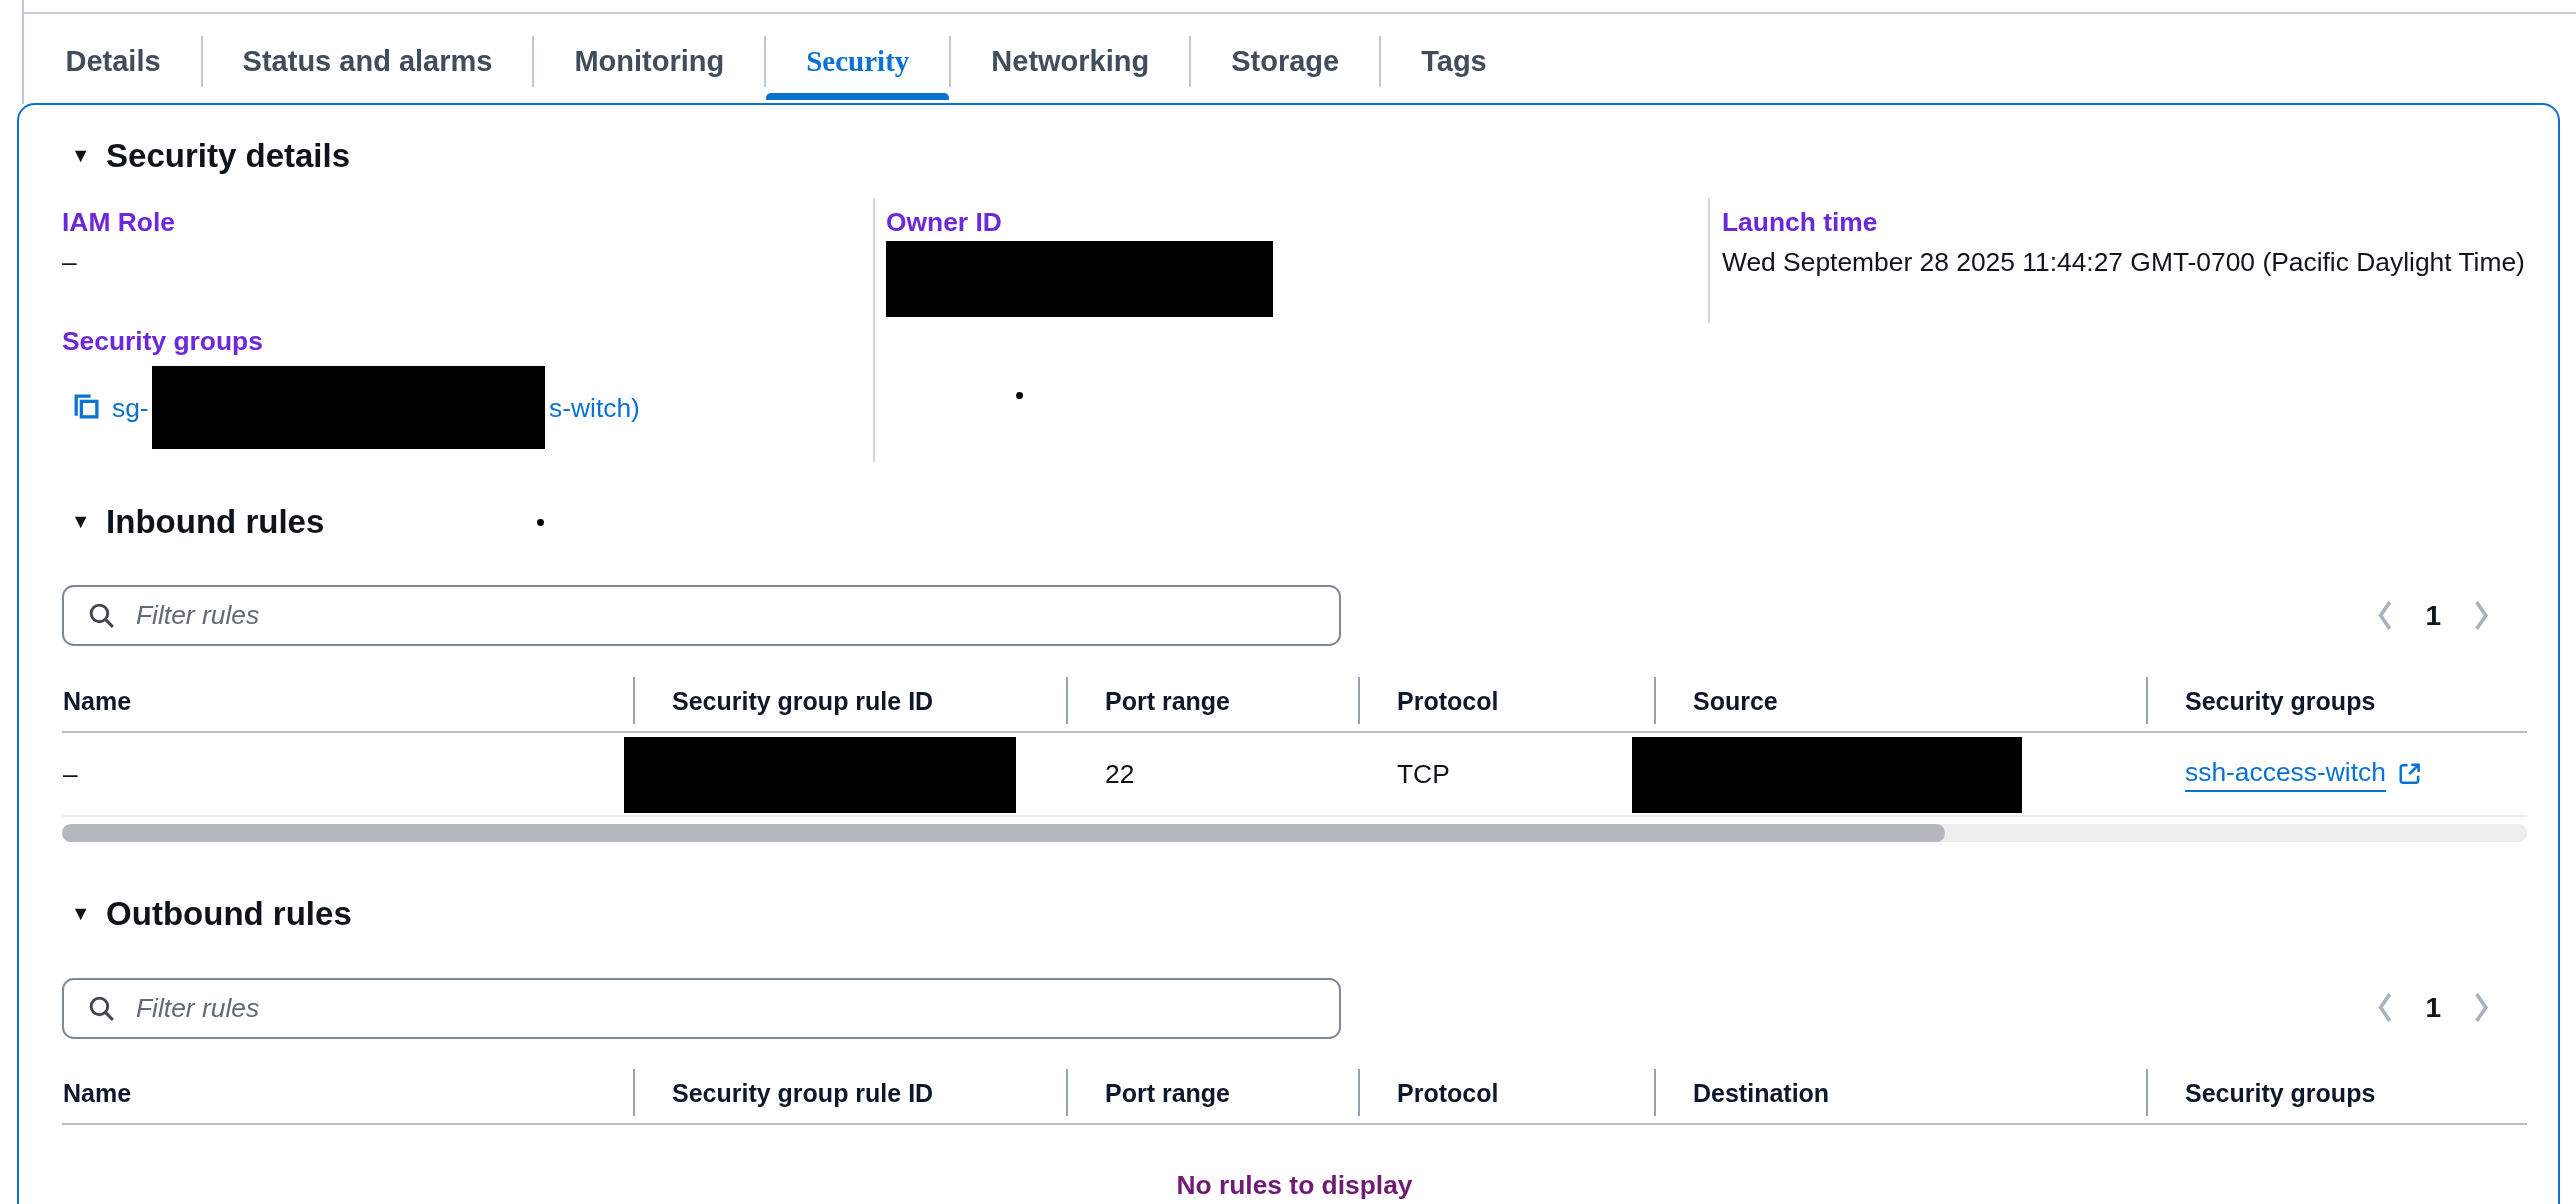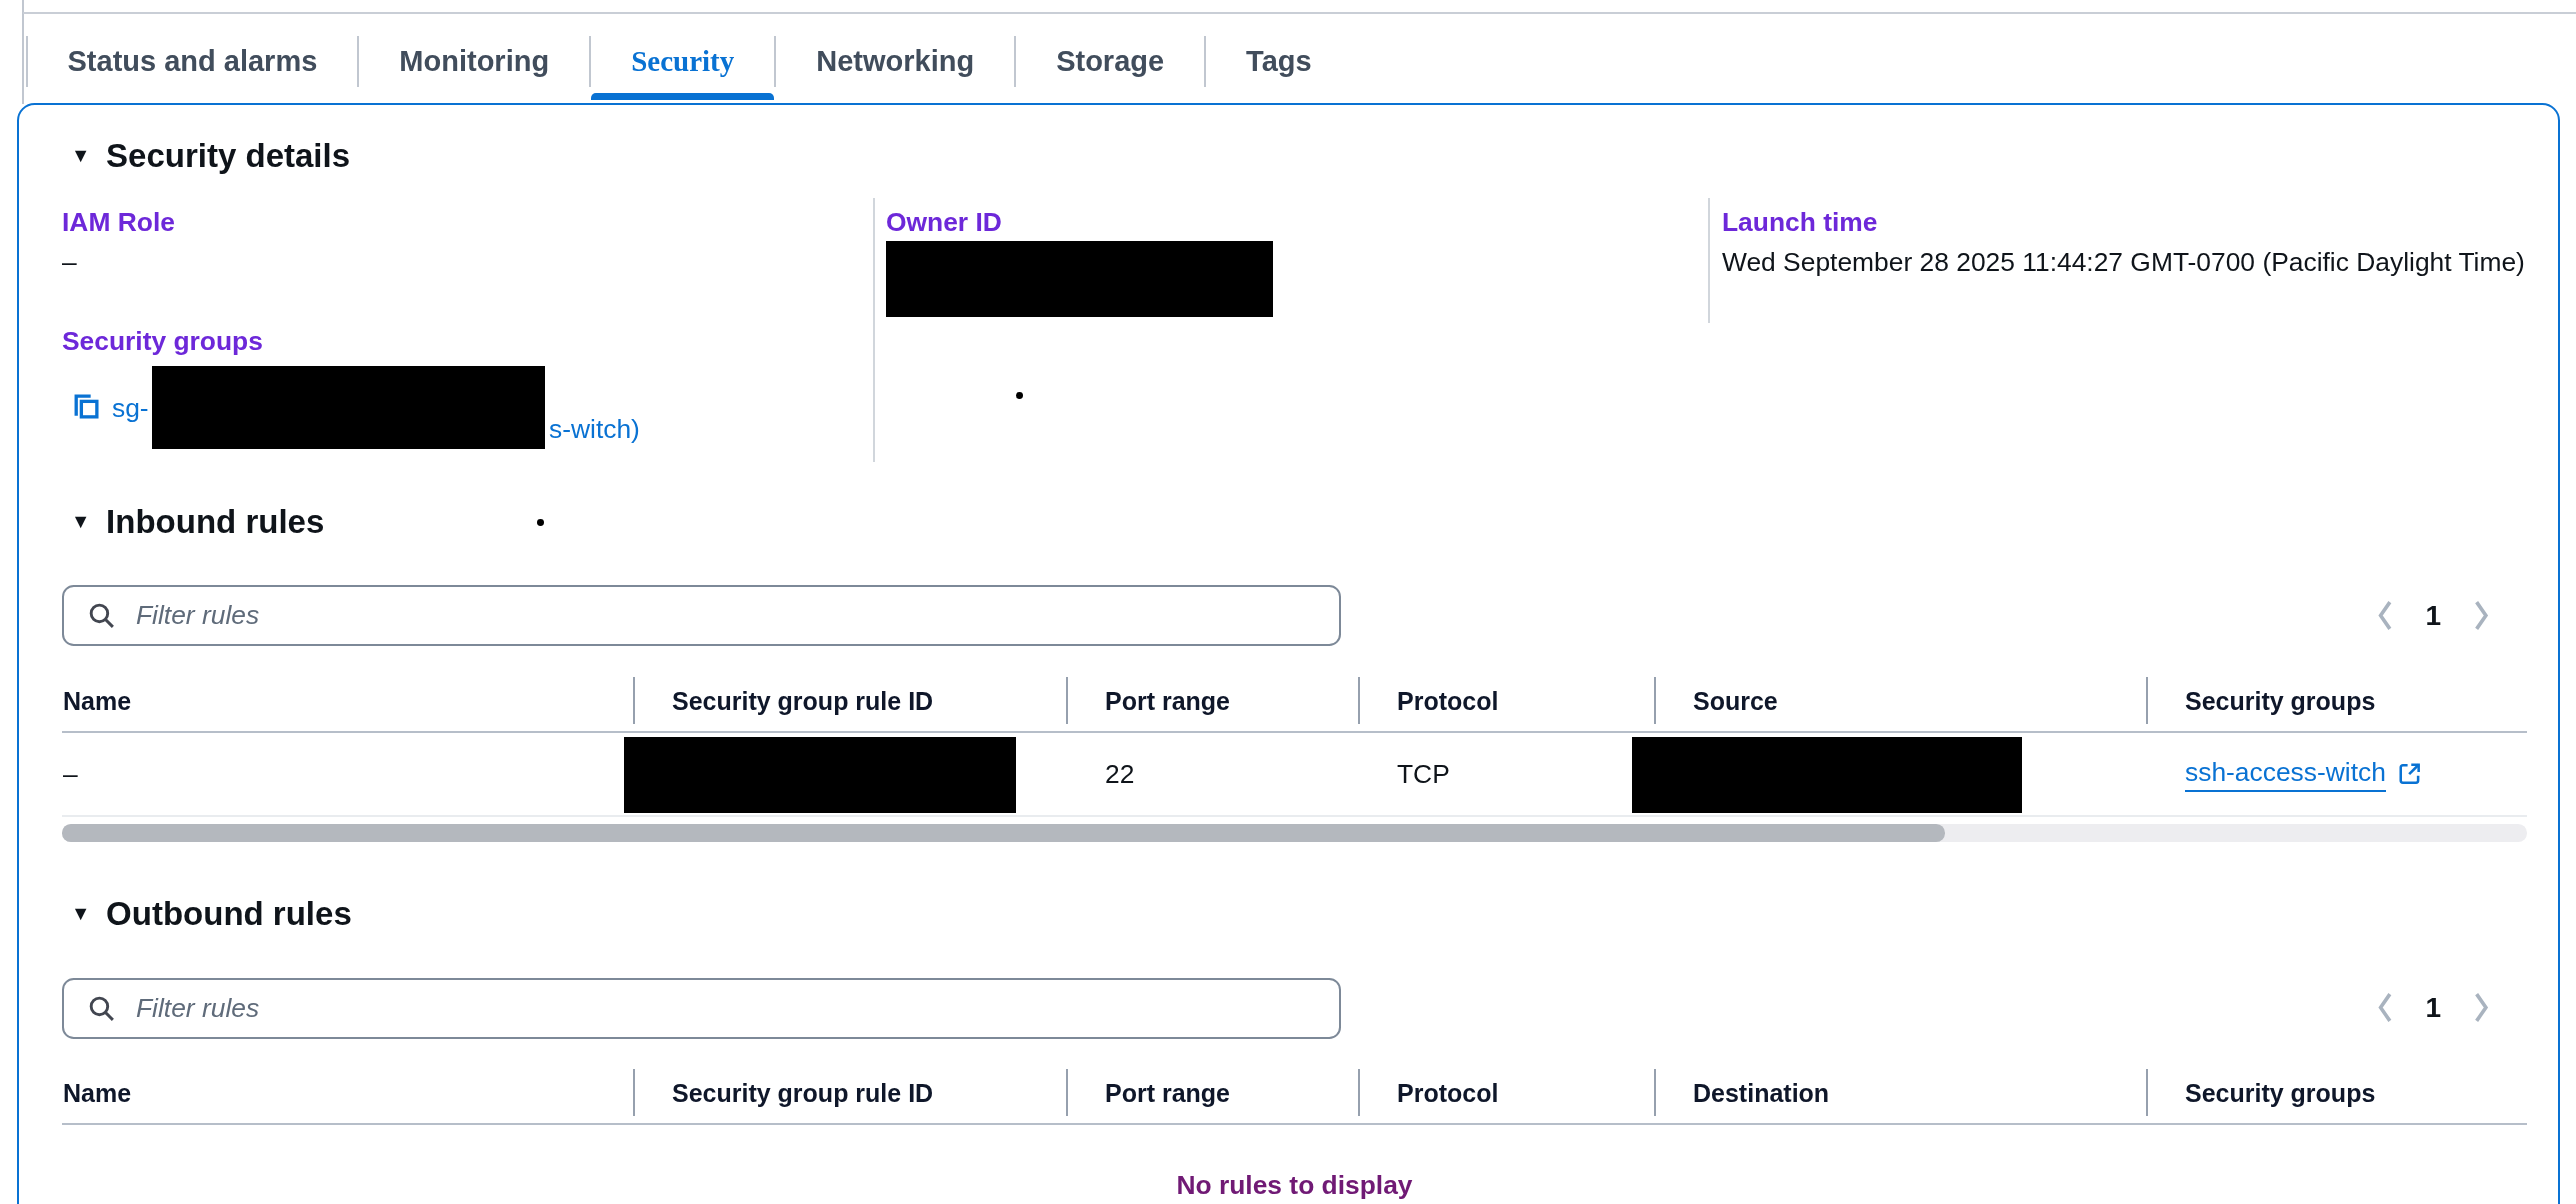--- a/index.html
+++ b/index.html
@@ -70,20 +70,23 @@
 </style>
 </head>
 <body>
 
 <div id="page">
 
   <div class="abs edge-vline"></div>
   <div class="abs top-hline"></div>
 
   <div class="abs tabbar">
+    <div class="tab">
+        <span>Details</span>
+      </div>
     <div class="tabsep"></div>
     <div class="tab">
         <span>Status and alarms</span>
       </div>
     <div class="tabsep"></div>
     <div class="tab">
         <span>Monitoring</span>
       </div>
     <div class="tabsep"></div>
     <div class="tab active">
@@ -126,21 +129,21 @@
   <div class="abs field-label" style="left:62px;top:326px;">Security groups</div>
 
   <button class="abs" style="left:70px;top:390px;background:none;border:none;padding:0;cursor:pointer;">
     <svg width="31" height="31" viewBox="0 0 30 30">
       <path d="M6 25 V6 H20" fill="none" stroke="#0972d3" stroke-width="3.2"></path>
       <rect x="11" y="11" width="15" height="15" fill="none" stroke="#0972d3" stroke-width="3.2"></rect>
     </svg>
   </button>
   <div class="abs sg-text" style="left:112px;top:393px;">sg-</div>
   <div class="abs redacted" style="left:152px;top:366px;width:393px;height:83px;"></div>
-  <div class="abs sg-text" style="left:549px;top:414px;">s-witch)</div>
+  <div class="abs sg-text" style="left:549px;top:393px;">s-witch)</div>
 
   <div class="abs dot" style="left:1016px;top:392px;"></div>
 
   <div class="abs section-heading" style="left:71px;top:503px;">
     <span class="tri">▼</span>
     <span class="h-text">Inbound rules</span>
   </div>
   <div class="abs dot" style="left:537px;top:519px;"></div>
 
   <div class="abs filterbox" style="left:62px;top:585px;">

